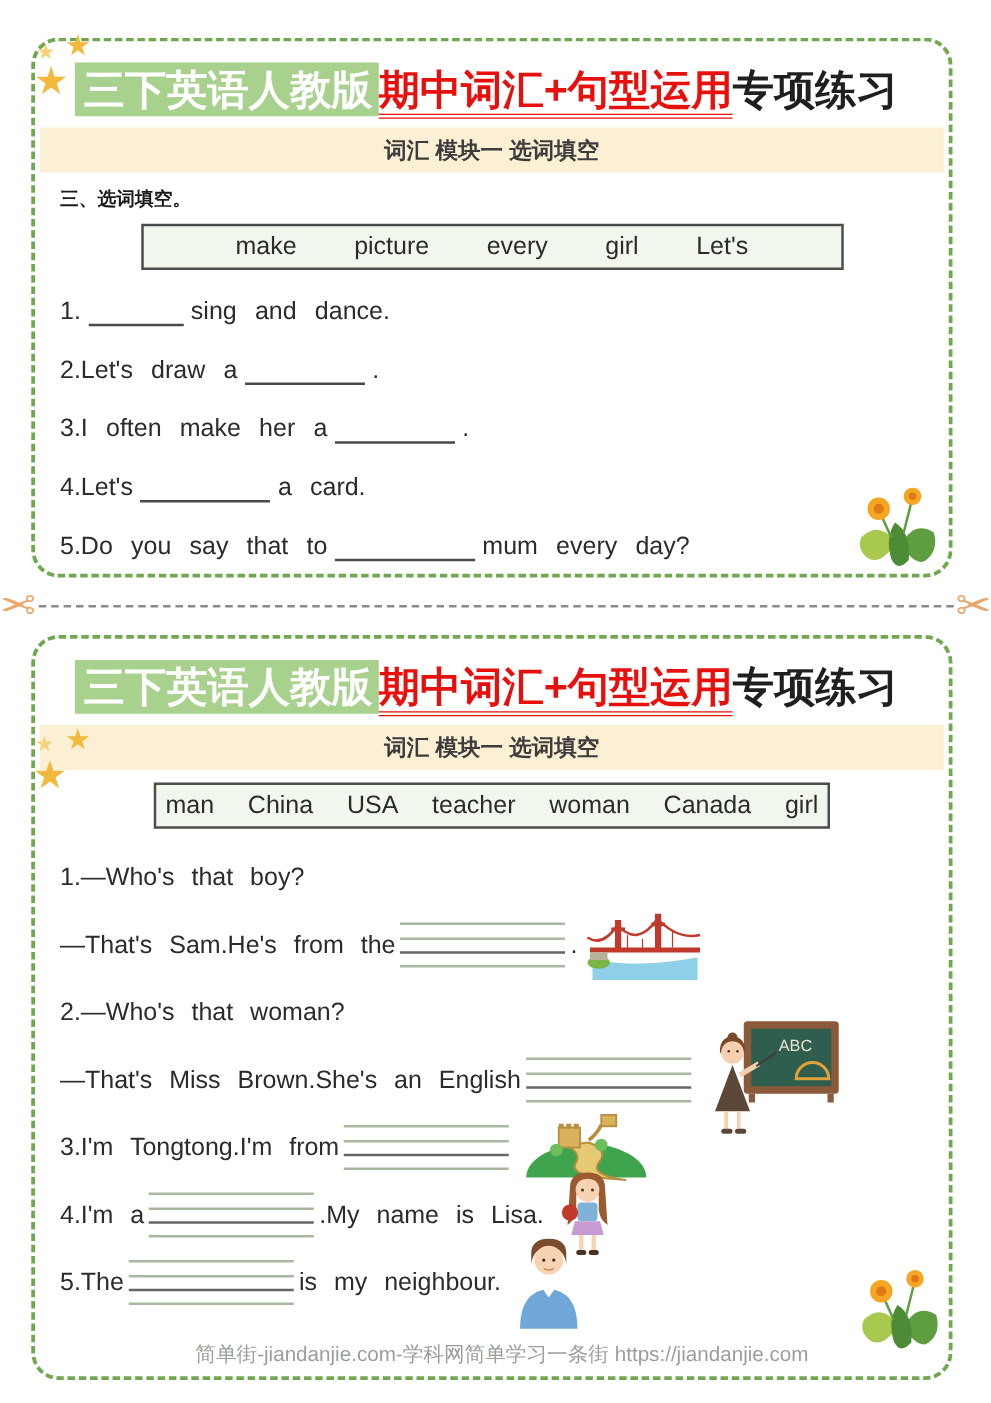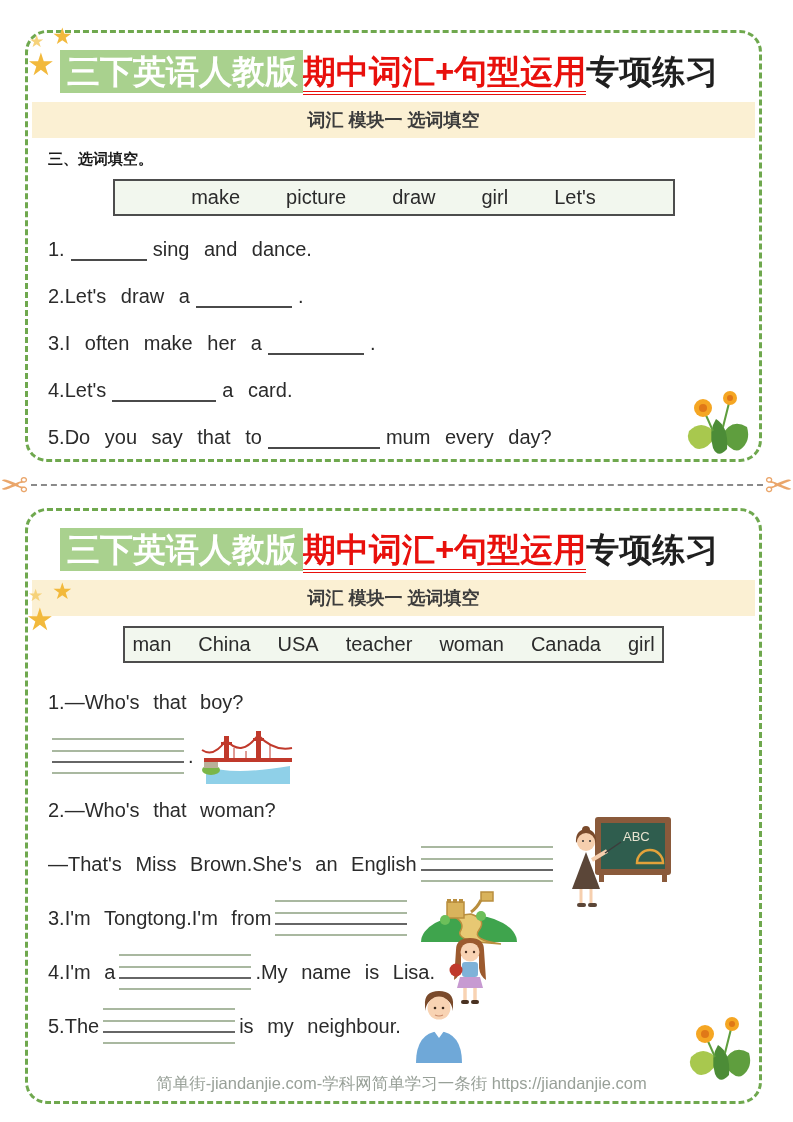--- a/index.html
+++ b/index.html
@@ -58,21 +58,21 @@
 
     <div class="title"><span class="t-green">三下英语人教版</span><span class="t-red">期中词汇+句型运用</span><span class="t-black">专项练习</span></div>
 
     <div class="band">词汇 模块一 选词填空</div>
 
     <div class="sec">三、选词填空。</div>
 
     <div class="bank bank-1">
       <span>make</span>
       <span>picture</span>
-      <span>draw</span>
+      <span>every</span>
       <span>girl</span>
       <span>Let's</span>
     </div>
 
     <div class="qrow">
         <span>1.</span>
         <span class="blank w76"></span>
         <span>sing and dance.</span>
       </div>
     <div class="qrow">
@@ -134,20 +134,21 @@
       <span>teacher</span>
       <span>woman</span>
       <span>Canada</span>
       <span>girl</span>
     </div>
 
     <div class="row">
         <span>1.—Who's that boy?</span>
       </div>
     <div class="row">
+      <span>—That's Sam.He's from the</span>
       <span class="grid4">
           <b></b>
           <b></b>
           <b class="dark"></b>
           <b></b>
         </span>
       <span>.</span>
       <span class="pic">
         <svg width="92" height="56" viewBox="0 0 92 56">
           <path d="M4 38 Q30 48 88 38 L88 56 L4 56 Z" fill="#8fd0e8"></path>

